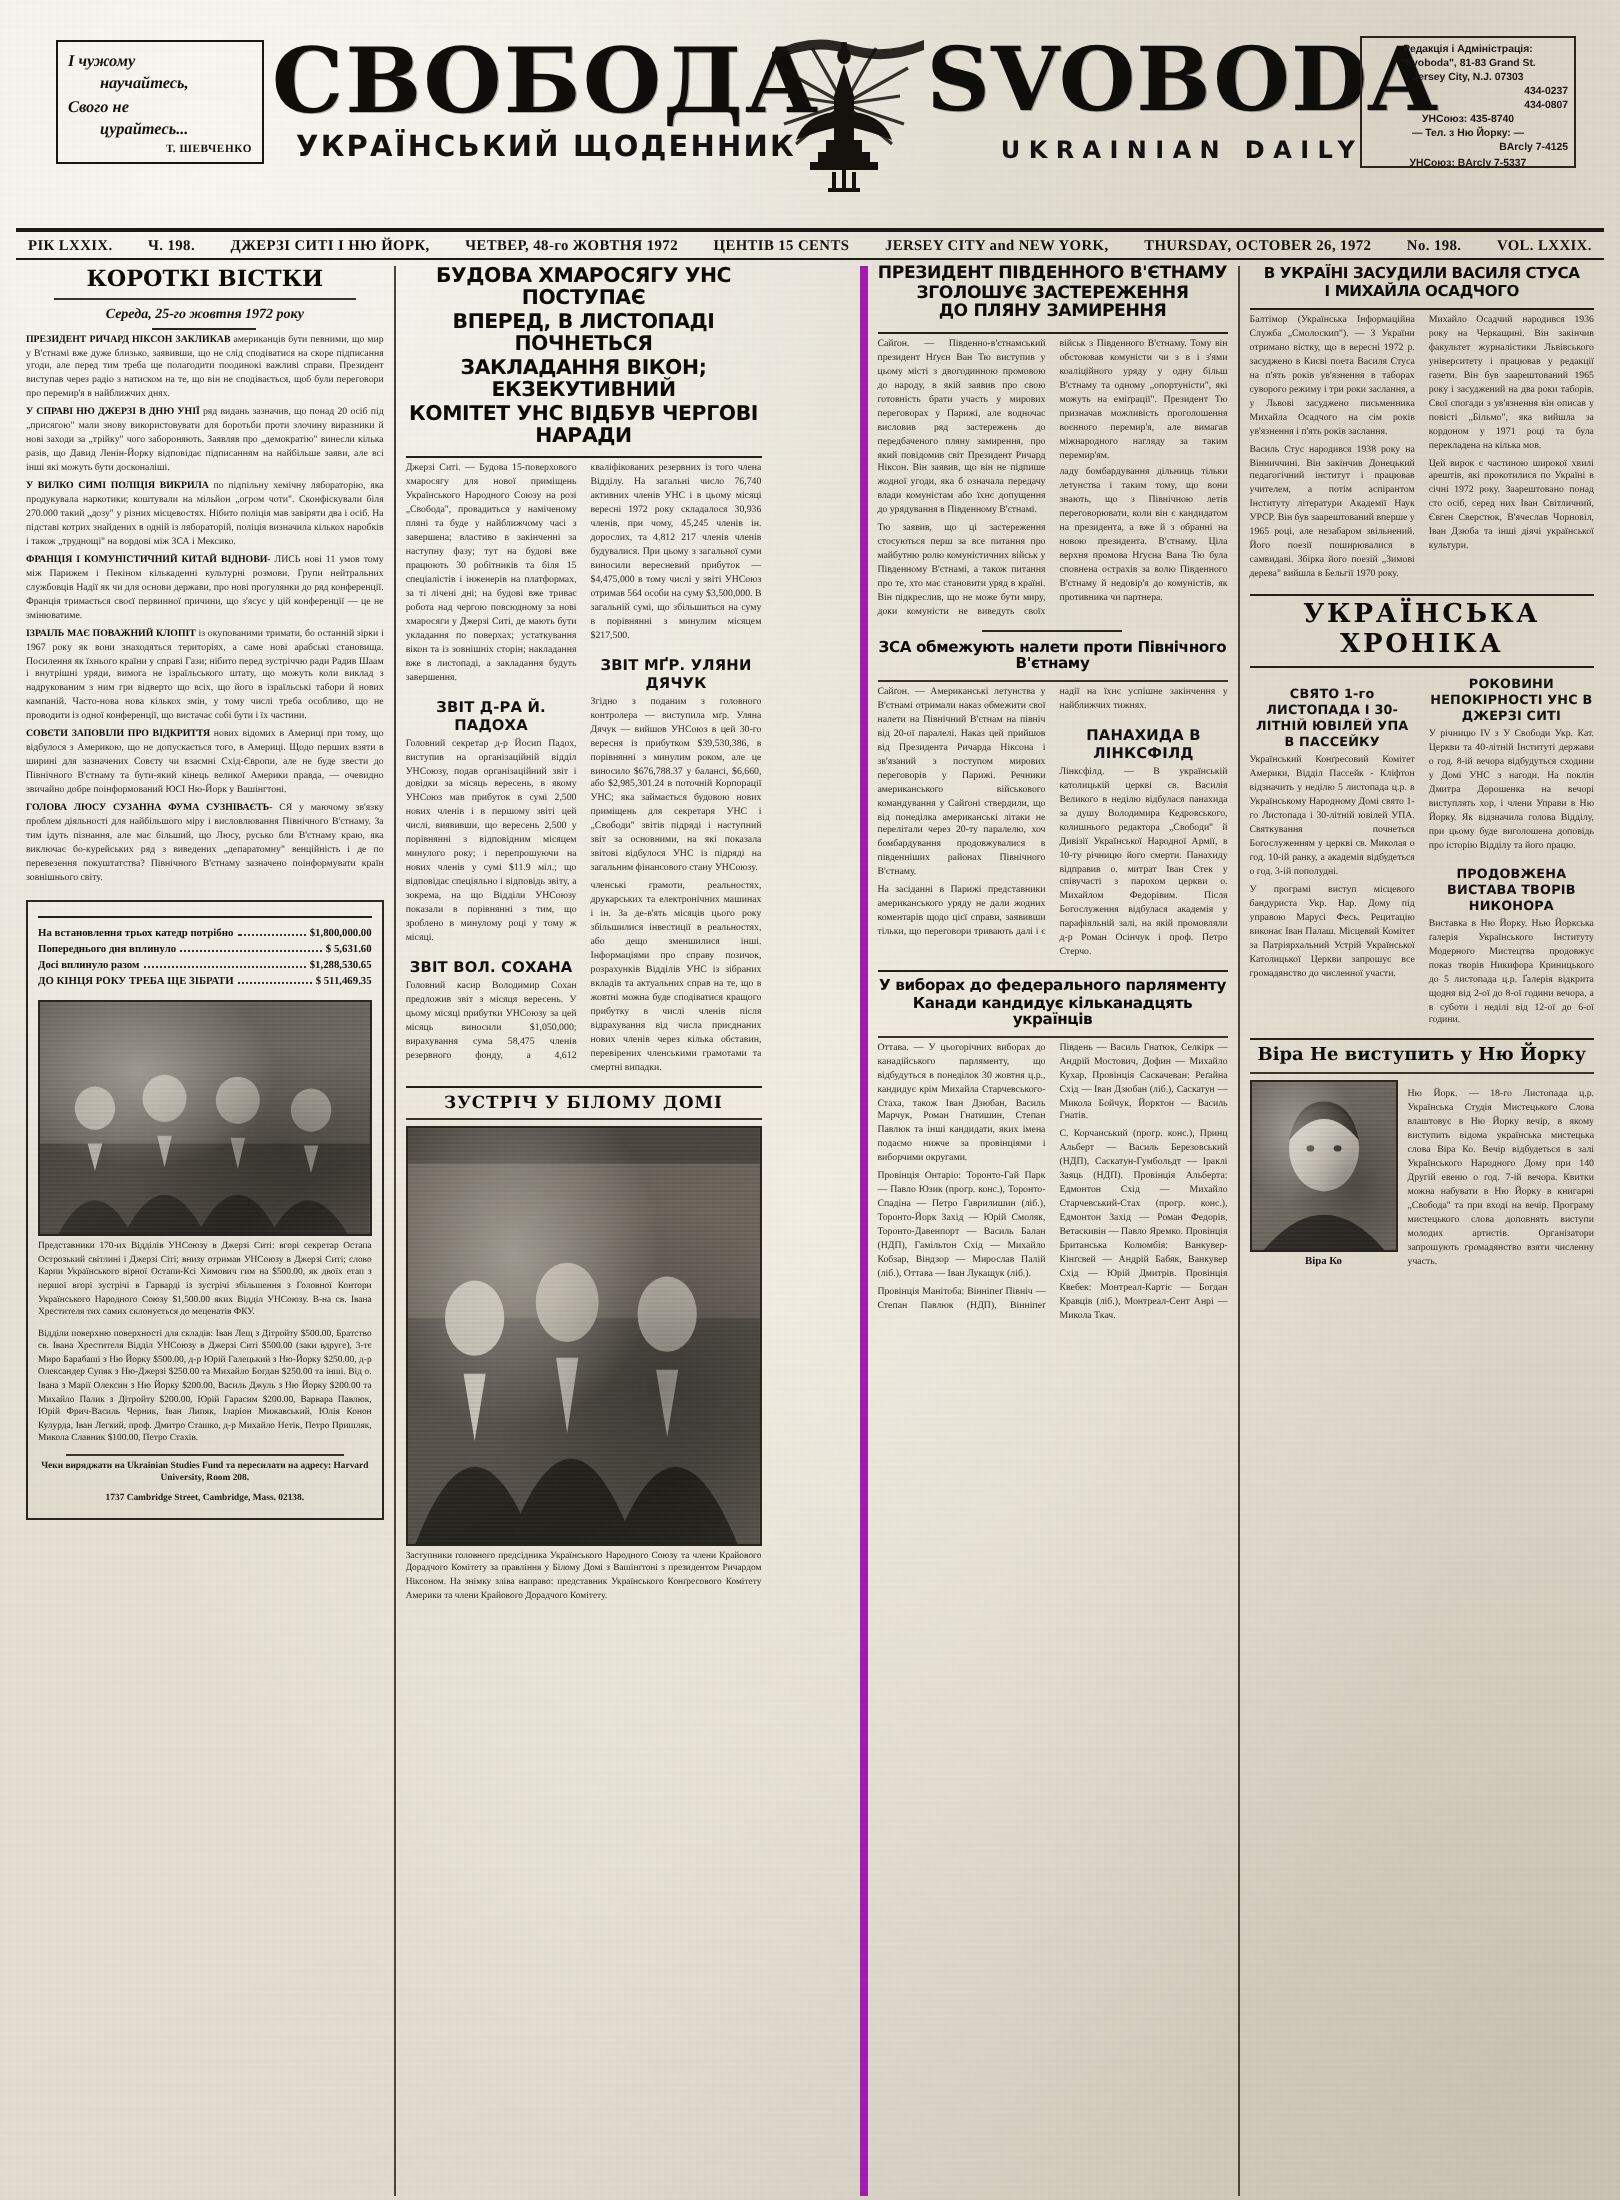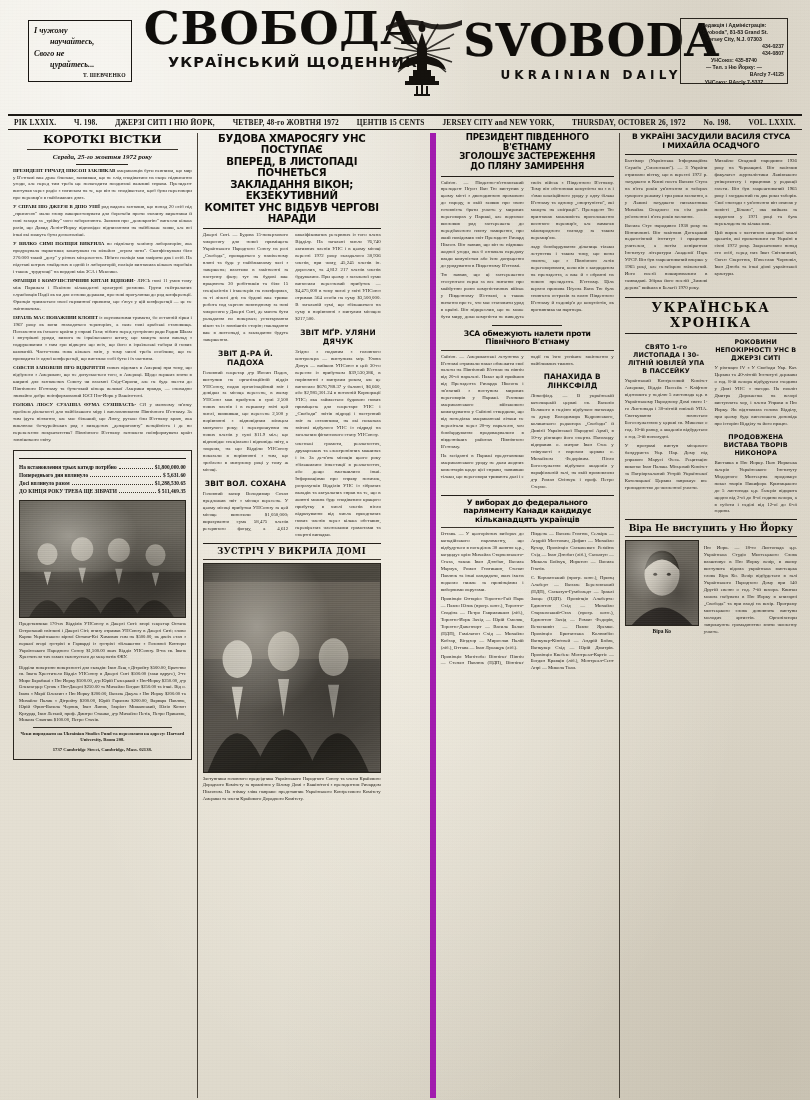--- a/index.html
+++ b/index.html
@@ -35,21 +35,21 @@
   .masthead { position:relative; height:96px; }
   .quote-box {
     position:absolute; left:20px; top:14px; width:104px; height:62px;
     border:1.5px solid #1a1713; padding:4px 5px 2px 5px;
     font-style:italic; font-weight:bold; font-size:8.2px; line-height:1.38;
     color:#15120e;
   }
   .quote-box .l2, .quote-box .l4 { padding-left:16px; }
   .quote-sig { text-align:right; font-size:5.6px; font-style:normal; letter-spacing:.3px; margin-top:2px; }
 
-  .title-ukr { position:absolute; left:120px; top:2px; width:290px; text-align:right; }
+  .title-ukr { position:absolute; left:120px; top:14px; width:290px; text-align:center; }
   .title-ukr .big {
     font-family:"DejaVu Serif", serif;
     font-weight:bold; font-size:45px; letter-spacing:1px; line-height:.95;
     color:#100e0b; text-shadow:.6px .4px 0 rgba(0,0,0,.28);
   }
   .title-ukr .sub {
     font-family:"DejaVu Sans", sans-serif;
     font-weight:bold; font-size:14.5px; letter-spacing:1.1px; margin-top:3px; color:#141210;
   }
 
@@ -83,21 +83,21 @@
     font-size:7.4px; font-weight:bold; letter-spacing:.2px;
     font-family:"Liberation Serif", serif;
   }
   .datebar span { white-space:nowrap; }
 
   
   .cols { display:flex; margin-top:3px; height:965px; }
   .col { position:relative; padding:0 5px; }
   .c1 { width:200px; }
   .c2 { width:200px; border-left:1px solid #4a443a; }
-  .c3 { width:200px; border-left:6px solid #a21caf;margin-left:44px; }
+  .c3 { width:200px; border-left:4px solid #a21caf;margin-left:44px; }
   .c4 { width:194px; border-left:1px solid #4a443a; }
 
   .hl {
     font-family:"DejaVu Sans", sans-serif;
     font-weight:bold; text-align:center; line-height:1.12;
     color:#0e0c09; letter-spacing:-.2px;
   }
   .hl-serif {
     font-family:"DejaVu Serif", serif;
     font-weight:bold; text-align:center; line-height:1.12; color:#0e0c09;
@@ -334,21 +334,21 @@
         <div class="subhl">ЗВІТ Д-РА Й. ПАДОХА</div>
         <p class="txt">Головний секретар д-р Йосип Падох, виступив на організаційній відділ УНСоюзу, подав організаційний звіт і довідки за місяць вересень, в якому УНСоюз мав прибуток в сумі 2,500 нових членів і в першому звіті цей числі, виявивши, що вересень 2,500 у порівнянні з відповідним місяцем минулого року; і перепрошуючи на нових членів у сумі $11.9 міл.; що відповідає спеціяльно і відповідь звіту, а зокрема, на що Відділи УНСоюзу показали в порівнянні з тим, що зроблено в минулому році у тому ж місяці.</p>
         <div class="subhl">ЗВІТ ВОЛ. СОХАНА</div>
         <p class="txt">Головний касир Володимир Сохан предложив звіт з місяця вересень. У цьому місяці прибутки УНСоюзу за цей місяць виносили $1,050,000; вирахування сума 58,475 членів резервного фонду, а 4,612 кваліфікованих резервних із того члена Відділу. На загальні число 76,740 активних членів УНС і в цьому місяці вересні 1972 року складалося 30,936 членів, при чому, 45,245 членів ін. дорослих, та 4,812 217 членів членів будувалися. При цьому з загальної суми виносили вересневий прибуток — $4,475,000 в тому числі у звіті УНСоюз отримав 564 особи на суму $3,500,000. В загальній сумі, що збільшиться на суму в порівнянні з минулим місяцем $217,500.</p>
         <div class="subhl">ЗВІТ МҐР. УЛЯНИ ДЯЧУК</div>
         <p class="txt">Згідно з поданим з головного контролера — виступила мґр. Уляна Дячук — вийшов УНСоюз в цей 30-го вересня із прибутком $39,530,386, в порівнянні з минулим роком, але це виносило $676,788.37 у балансі, $6,660, або $2,985,301.24 в поточній Корпорації УНС; яка займається будовою нових приміщень для секретаря УНС і „Свободи" звітів підряді і наступний звіт за основними, на які показала звітові відбулося УНС із підряді на загальним фінансового стану УНСоюзу.</p>
         <p class="txt">членські грамоти, реальностях, друкарських та електронічних машинах і ін. За де-в'ять місяців цього року збільшилися інвестиції в реальностях, або дещо зменшилися інші. Інформаціями про справу позичок, розрахунків Відділів УНС із зібраних вкладів та актуальних справ на те, що в жовтні можна буде сподіватися кращого прибутку в числі членів після відрахування від числа приєднаних нових членів через кілька обставин, перевірених членськими грамотами та смертні випадки.</p>
       </div>
 
       <div class="rule" style="margin-top:4px"></div>
-      <div class="hl-serif" style="font-size:8.4px;letter-spacing:.5px">ЗУСТРІЧ У ВИКРИЛА ДОМІ</div>
+      <div class="hl-serif" style="font-size:8.4px;letter-spacing:.5px">ЗУСТРІЧ У БІЛОМУ ДОМІ</div>
       <div class="rule-thin" style="margin:3px 0"></div>
 
       <div class="photo" style="height:210px;margin-top:3px;">
         <svg viewBox="0 0 190 210" width="100%" height="100%" preserveAspectRatio="none" style="position:absolute;inset:0;opacity:.9">
           <rect width="190" height="210" fill="#55514a"></rect>
           <rect x="0" y="0" width="190" height="96" fill="#7e786d" opacity=".6"></rect>
           <g opacity=".85">
             <ellipse cx="36" cy="96" rx="16" ry="19" fill="#ded9cc"></ellipse>
             <ellipse cx="86" cy="88" rx="17" ry="20" fill="#cfc9bb"></ellipse>
             <ellipse cx="140" cy="94" rx="16" ry="19" fill="#ded9cc"></ellipse>

